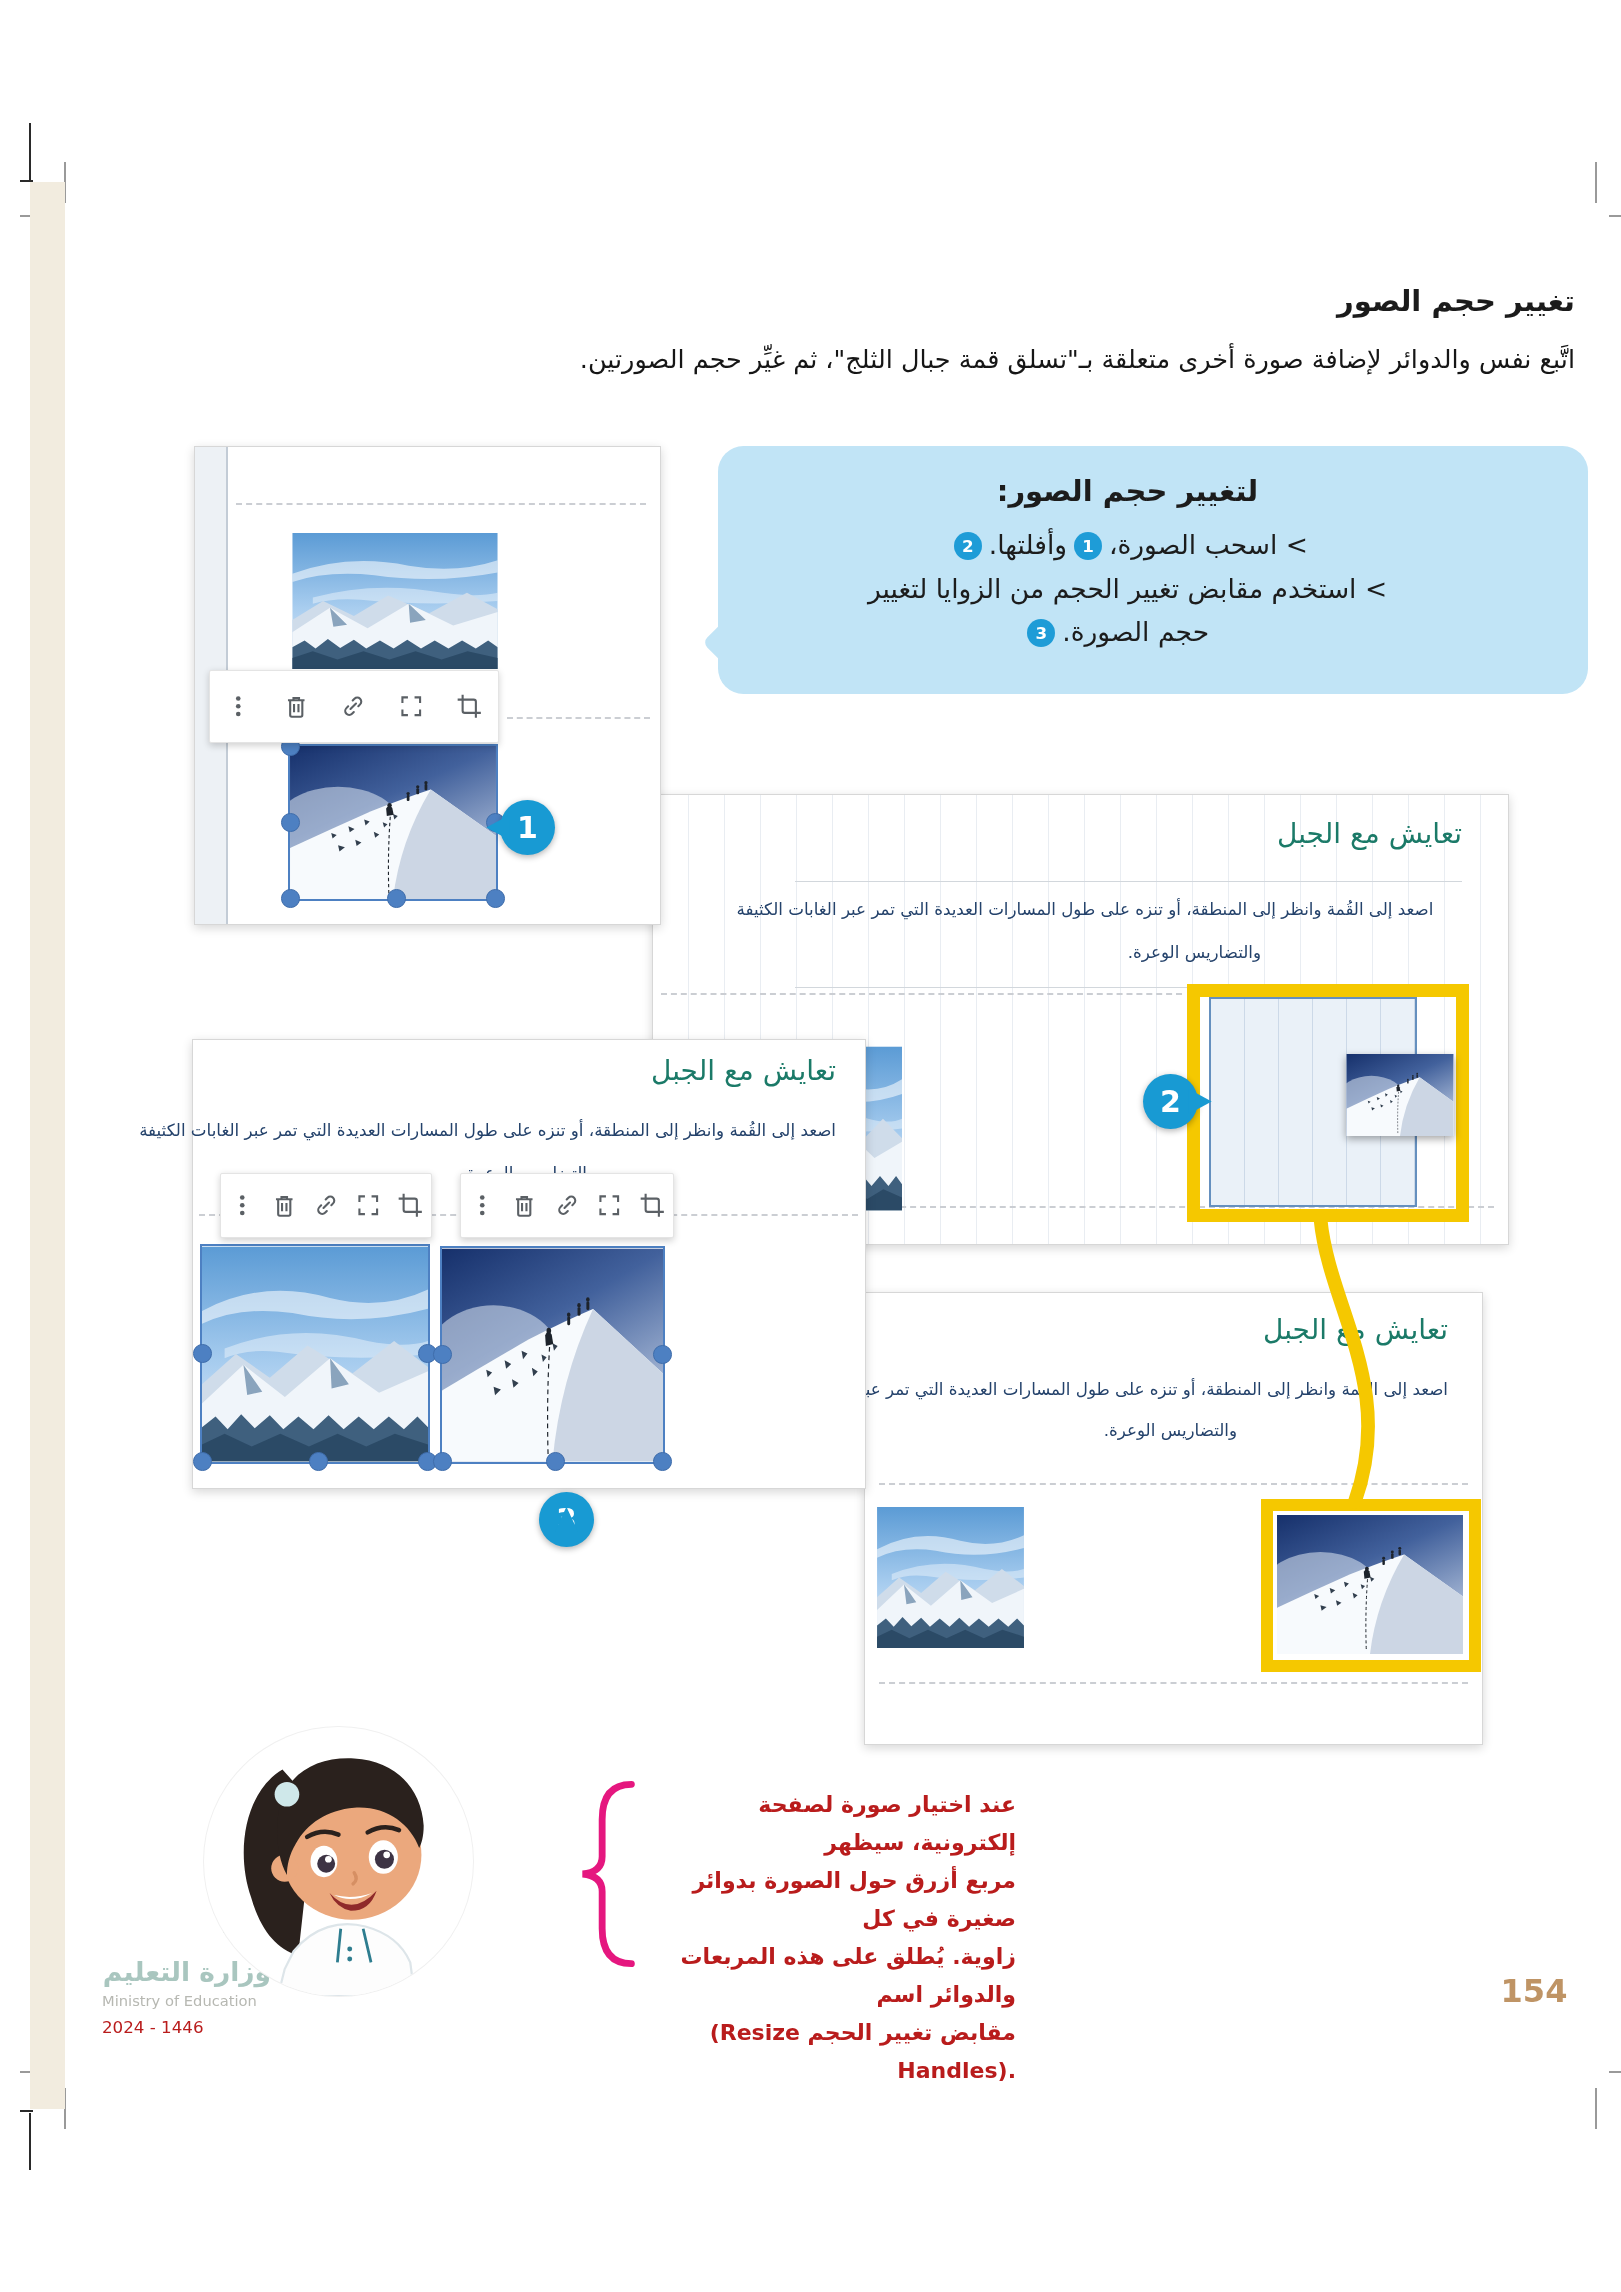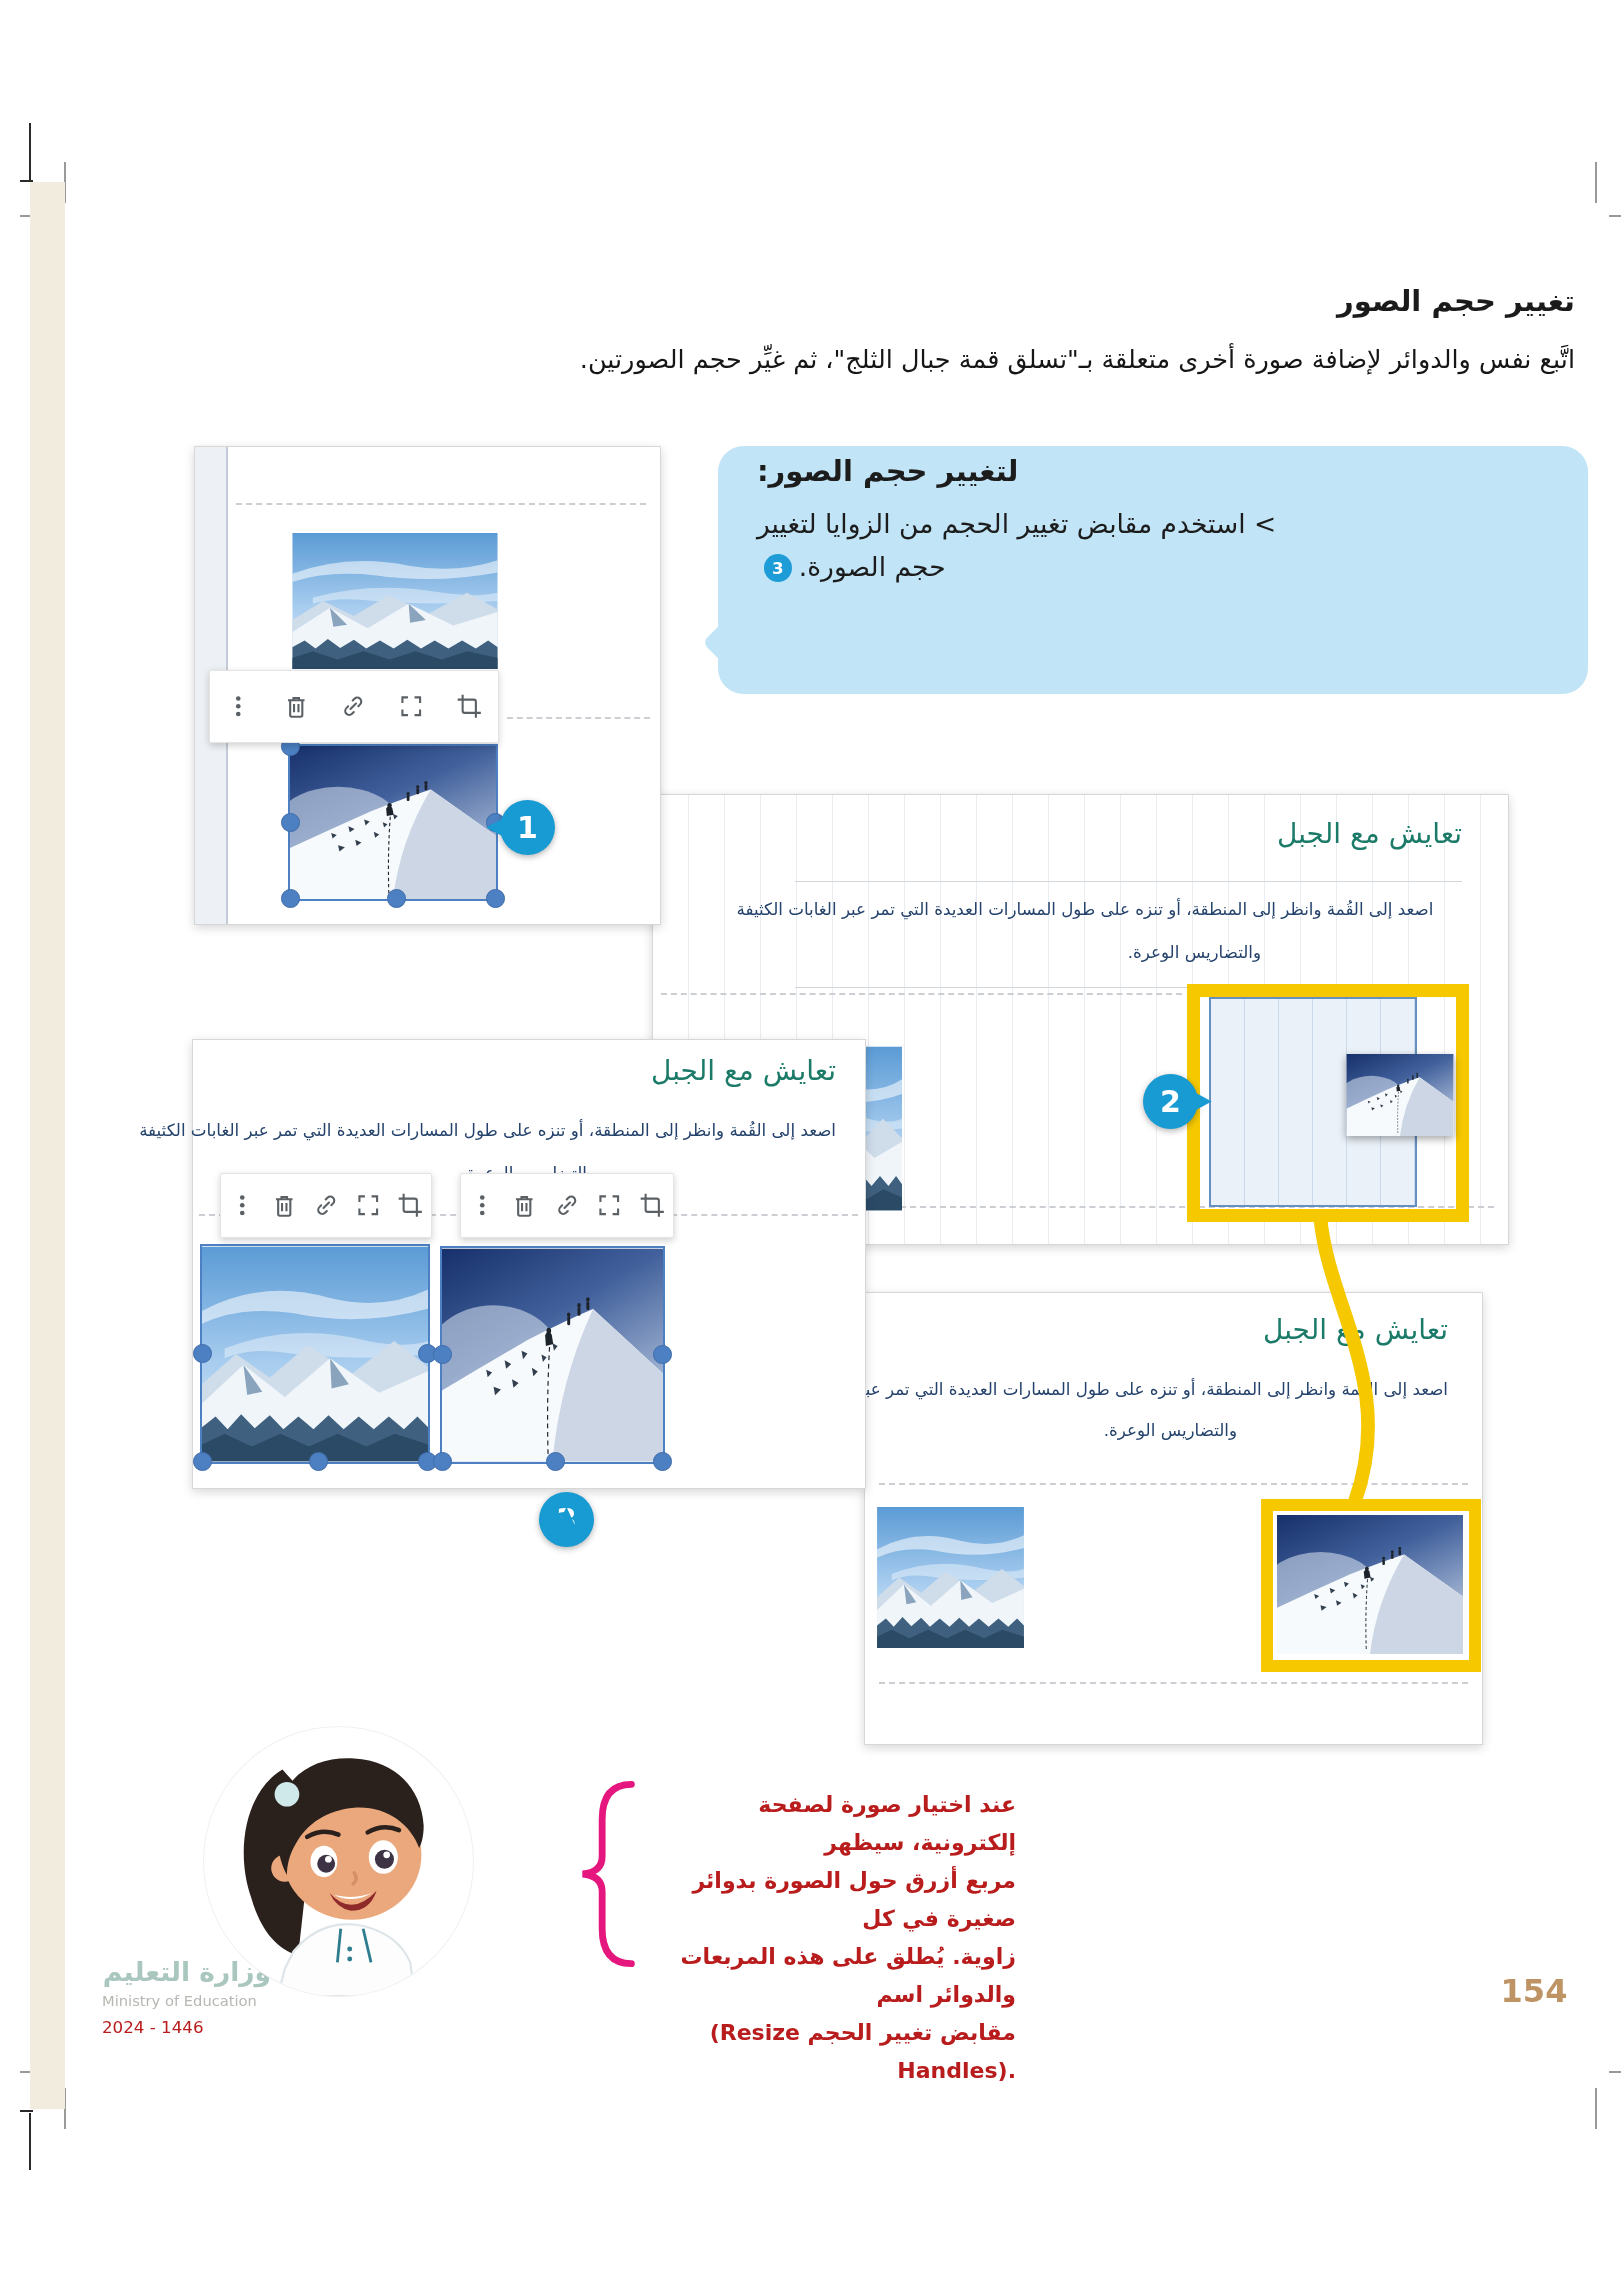--- a/index.html
+++ b/index.html
@@ -97,22 +97,25 @@
   <div class="crop-g" style="left:1575px;top:2088px;width:2px;height:41px;"></div>
   <div class="crop-b" style="left:1611px;top:2113px;width:2px;height:57px;"></div>
 
   <div class="abs" style="left:9.8px;top:182px;width:35px;height:1927px;background:#f2ecdf;"></div>
 
   <div class="abs" dir="rtl" style="right:53px;top:284px;width:686px;text-align:right;font-size:29px;font-weight:bold;color:#1b1b1b;">تغيير حجم الصور</div>
   <div class="abs" dir="rtl" style="right:53px;top:344px;width:1147px;text-align:right;font-size:25.5px;color:#161616;white-space:nowrap;">اتَّبع نفس والدوائر لإضافة صورة أخرى متعلقة بـ"تسلق قمة جبال الثلج"، ثم غيِّر حجم الصورتين.</div>
 
   <div class="abs" style="left:698px;top:446px;width:870px;height:248px;background:#c1e4f6;border-radius:25.5px;z-index:5;">
     <div class="abs" style="left:-7.8px;bottom:33px;width:37px;height:37px;background:#c1e4f6;transform:rotate(45deg);border-radius:6.9px;"></div>
-    <div dir="rtl" style="padding:8px 90px 0 39px;text-align:left;color:#1c1c1c;">
+    <div dir="rtl" style="padding:28px 90px 0 39px;text-align:center;color:#1c1c1c;">
       <div style="font-size:29px;font-weight:bold;margin-bottom:13.7px;">لتغيير حجم الصور:</div>
+      <div style="font-size:26.5px;line-height:45px;">
+        <span>&gt; اسحب الصورة،</span><span class="badge">1</span><span>وأفلتها.</span><span class="badge">2</span>
+      </div>
       <div style="font-size:26.5px;line-height:43px;">
         <span>&gt; استخدم مقابض تغيير الحجم من الزوايا لتغيير</span><br>
         <span style="padding-right:25.5px;">حجم الصورة.</span><span class="badge">3</span>
       </div>
     </div>
   </div>
 
   <div class="card" style="left:174px;top:446px;width:465px;height:477px;z-index:12;">
     <div class="abs" style="left:0;top:0;width:31px;height:100%;background:#edf1f5;border-right:2px solid #c3ccd6;"></div>
     <div class="dashed" style="top:56px;left:41px;width:410px;"></div>

